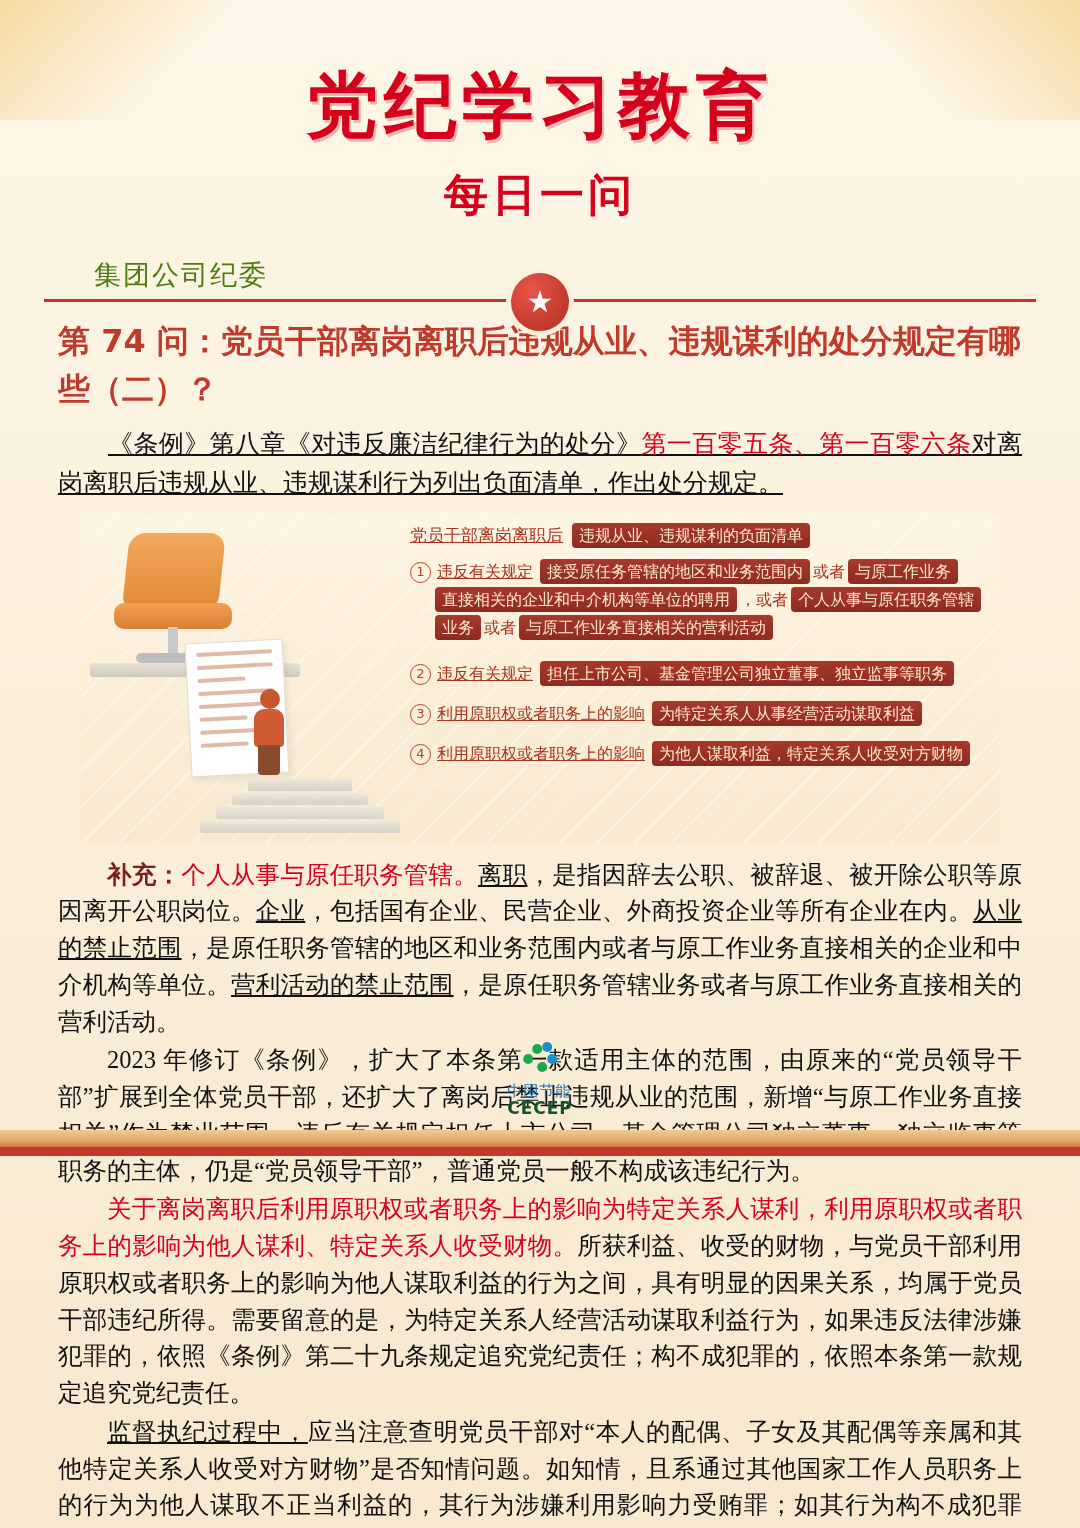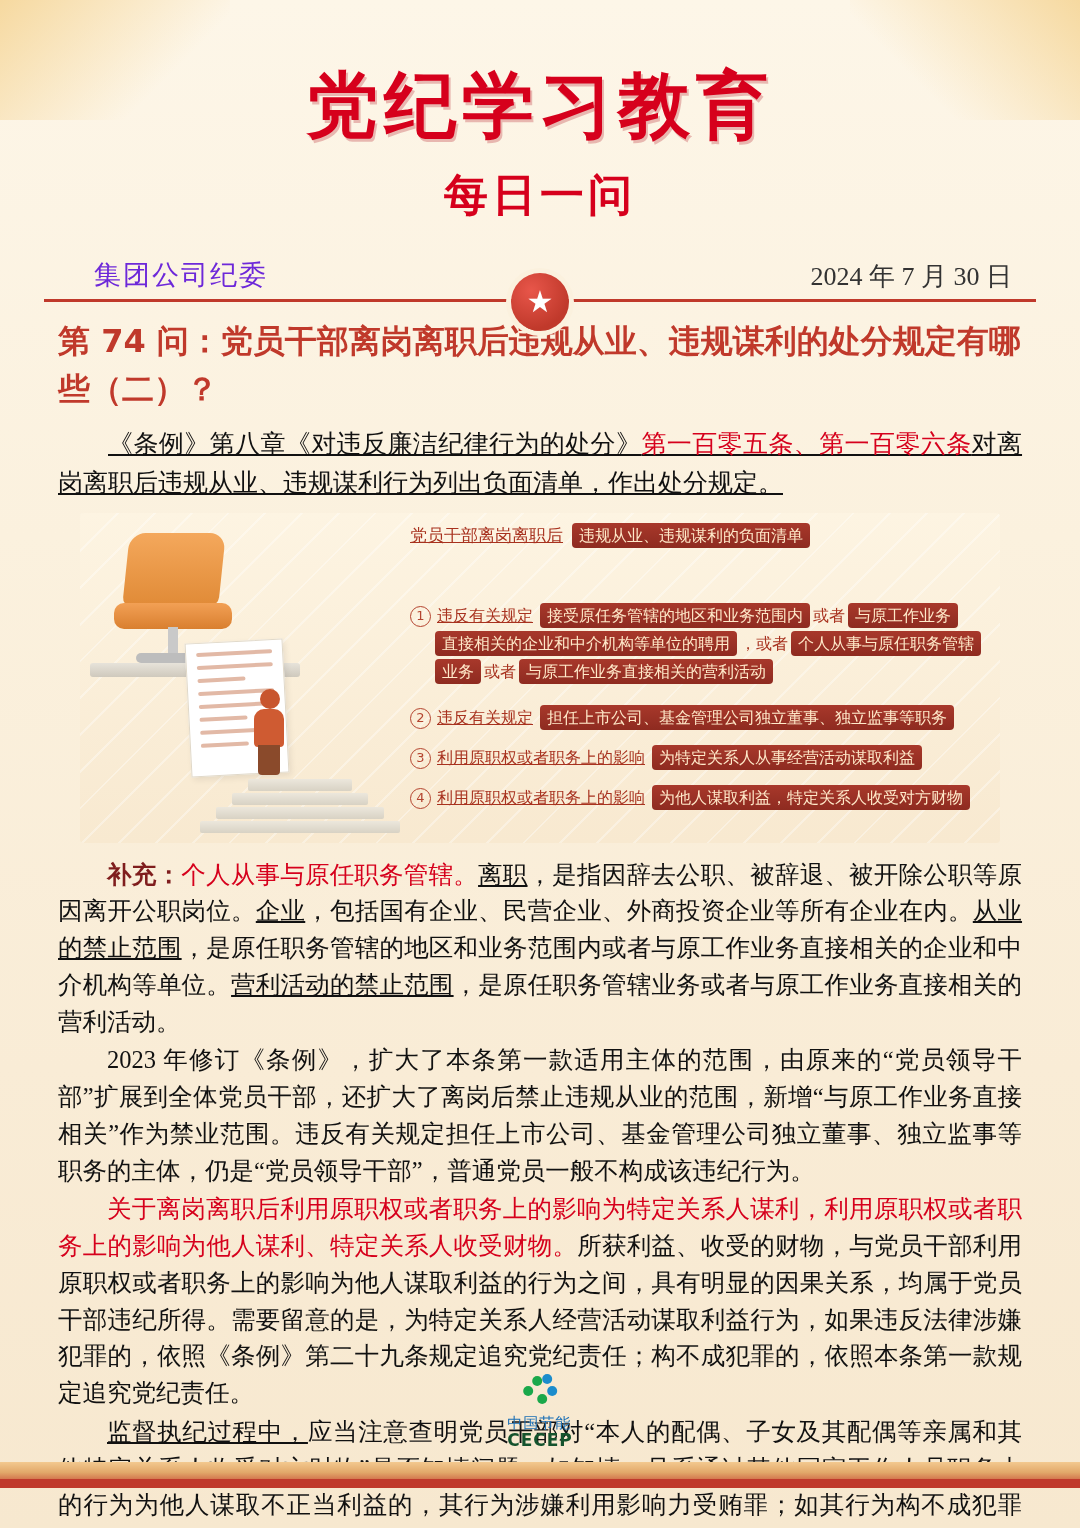--- a/index.html
+++ b/index.html
@@ -11,21 +11,21 @@
     height: 1528px;
     background: linear-gradient(180deg, #fdf6e8 0%, #fbf1de 35%, #f9ecd6 70%, #f7e8cf 100%);
     font-family: "Liberation Serif", serif;
     color: #1a1a1a;
     position: relative;
     overflow: hidden;
   }
   .page {
     position: relative;
     width: 1080px;
-    height: 1488px;
+    height: 1156px;
     box-sizing: border-box;
   }
   
   .corner-tl {
     position: absolute;
     left: 0; top: 0;
     width: 230px; height: 120px;
     background: linear-gradient(135deg, #f6d9a0 0%, rgba(250,235,205,0) 70%);
     pointer-events: none;
   }
@@ -71,21 +71,21 @@
   .meta-row {
     position: relative;
     margin: 26px 44px 0 44px;
     height: 56px;
   }
   .meta-org {
     position: absolute;
     left: 50px;
     top: 6px;
     font-size: 27px;
-    color: #6d28d9;
+    color: #4d7c0f;
     font-family: "DejaVu Sans", sans-serif;
     letter-spacing: 2px;
   }
   .meta-date {
     position: absolute;
     right: 24px;
     top: 8px;
     font-size: 26px;
     color: #333;
     font-family: "Liberation Serif", serif;
@@ -276,21 +276,20 @@
     font-family: "DejaVu Sans", sans-serif;
   }
   .row {
     position: absolute;
     left: 330px;
     font-family: "DejaVu Sans", sans-serif;
     font-size: 16px;
     color: #a8321f;
     line-height: 1.9;
     white-space: nowrap;
-    margin-top: 44px;
   }
   .row .num {
     display: inline-block;
     width: 19px; height: 19px;
     line-height: 18px;
     text-align: center;
     border: 1px solid #b4442f;
     border-radius: 50%;
     color: #b4442f;
     font-size: 13px;
@@ -361,21 +360,20 @@
   <div class="corner-tl"></div>
   <div class="corner-tr"></div>
 
   <div class="title-main">党纪学习教育</div>
   <div class="title-sub">每日一问</div>
 
   <div class="meta-row">
     <div class="meta-org">集团公司纪委</div>
     <div class="rule-line"></div>
     <div class="star-badge">★</div>
-    <div class="meta-date">2024 年 7 月 30 日</div>
   </div>
 
   <div class="content">
     <div class="question">
       <span class="qnum">第 74 问</span><span>：</span><span class="qbody">党员干部离岗离职后违规从业、违规谋利的处分规定有哪些（二）？</span>
     </div>
 
     <div class="intro">
       <span>《条例》第八章《对违反廉洁纪律行为的处分》</span><span class="red">第一百零五条、第一百零六条</span><span class="ul">对离岗离职后违规从业、违规谋利行为列出负面清单，作出处分规定。</span>
     </div>

